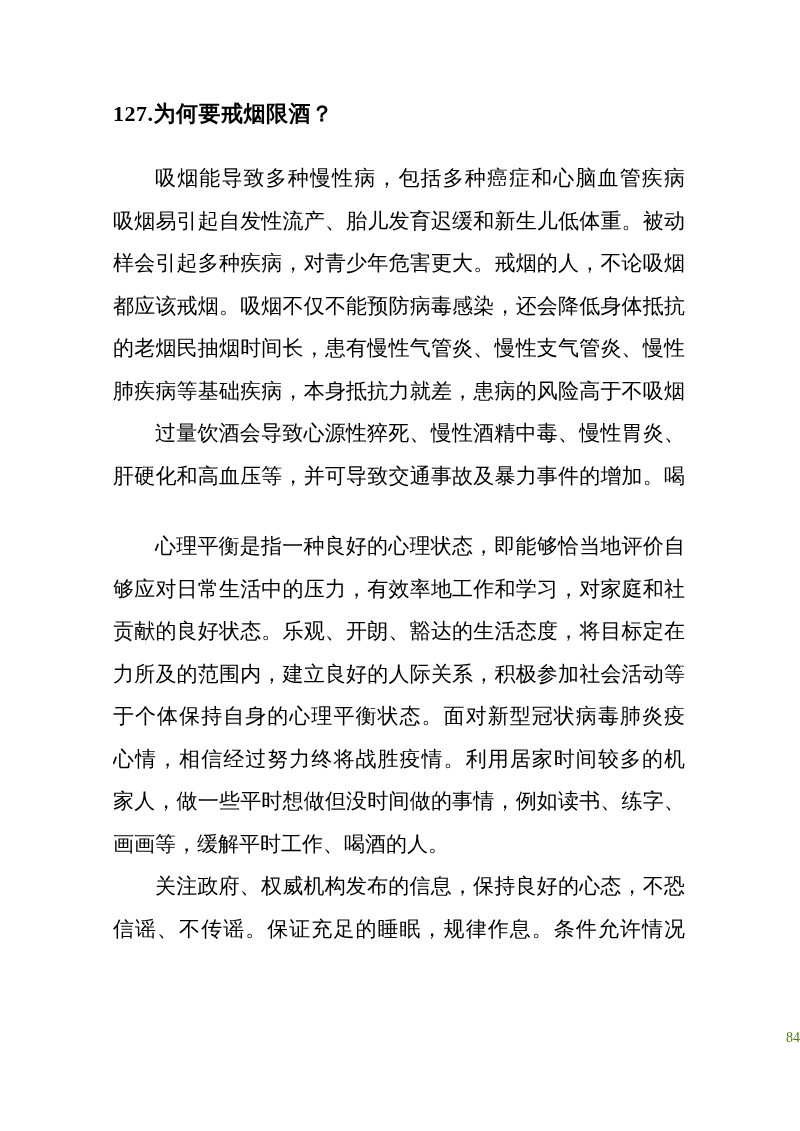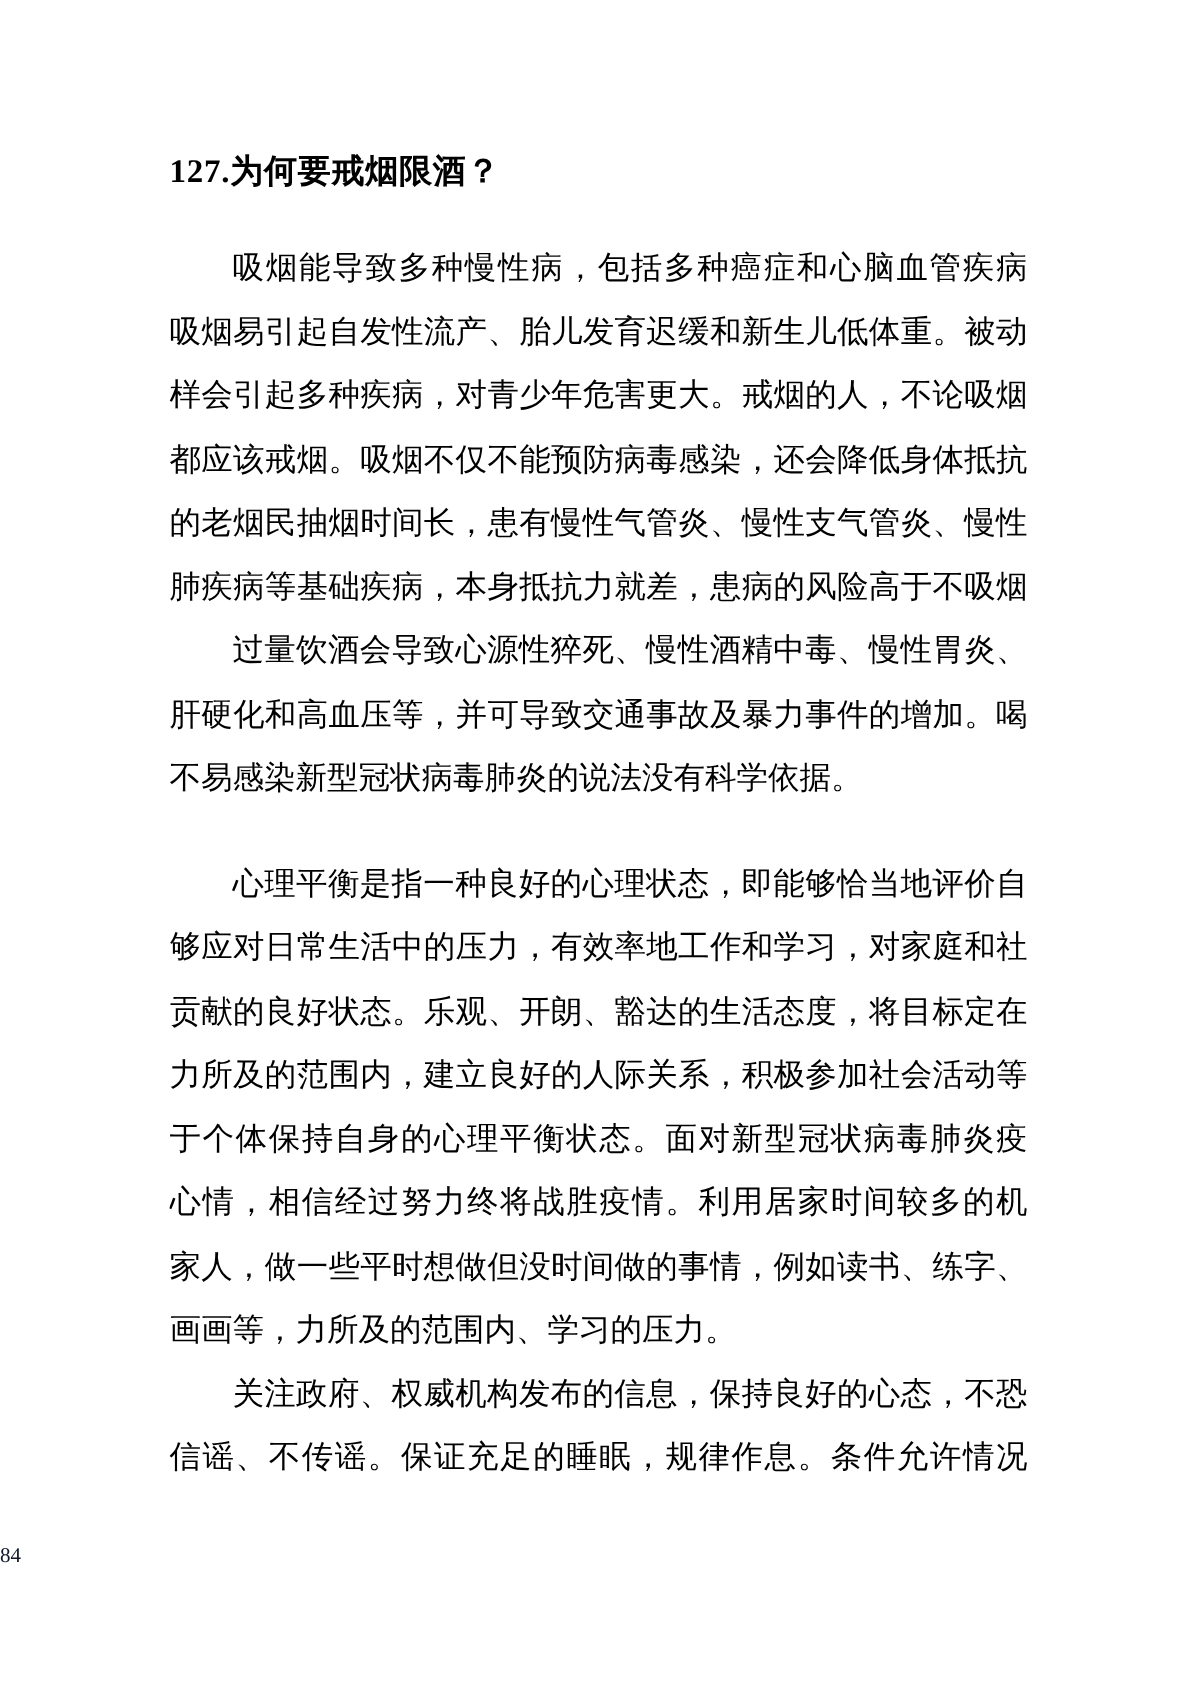--- a/index.html
+++ b/index.html
@@ -47,54 +47,53 @@
   .line.indent { text-indent: 2em; white-space: normal; }
   .line { white-space: normal; overflow: hidden; }
   .line.para-end {
     text-align-last: left;
   }
   .page-footer {
     position: absolute;
     left: 0;
     top: 1029px;
     width: 100%;
-    text-align: left;
+    text-align: right;
     font-size: 14px;
     line-height: 18px;
-    color: #0f172a;
+    color: #4d7c0f;
   }
 </style>
 </head>
 <body>
 
 <div class="page">
   <main class="content" id="content">
       <h2 class="heading first-heading">127.为何要戒烟限酒？</h2>
       <div class="paragraph para-gap">
         <div class="line indent">吸烟能导致多种慢性病，包括多种癌症和心脑血管疾病等。孕妇</div>
         <div class="line">吸烟易引起自发性流产、胎儿发育迟缓和新生儿低体重。被动吸烟同</div>
         <div class="line">样会引起多种疾病，对青少年危害更大。戒烟的人，不论吸烟多久，</div>
         <div class="line">都应该戒烟。吸烟不仅不能预防病毒感染，还会降低身体抵抗力。有</div>
         <div class="line">的老烟民抽烟时间长，患有慢性气管炎、慢性支气管炎、慢性阻塞性</div>
         <div class="line para-end">肺疾病等基础疾病，本身抵抗力就差，患病的风险高于不吸烟者。</div>
       </div>
       <div class="paragraph">
         <div class="line indent">过量饮酒会导致心源性猝死、慢性酒精中毒、慢性胃炎、酒精性</div>
         <div class="line">肝硬化和高血压等，并可导致交通事故及暴力事件的增加。喝酒的人</div>
-        <div class="line para-end">不易感染新型冠状病毒肺炎的说法没有科学依据。</div>
       </div>
       <div class="paragraph para-gap">
         <div class="line indent">心理平衡是指一种良好的心理状态，即能够恰当地评价自己，能</div>
         <div class="line">够应对日常生活中的压力，有效率地工作和学习，对家庭和社会有所</div>
         <div class="line">贡献的良好状态。乐观、开朗、豁达的生活态度，将目标定在自己能</div>
         <div class="line">力所及的范围内，建立良好的人际关系，积极参加社会活动等均有助</div>
         <div class="line">于个体保持自身的心理平衡状态。面对新型冠状病毒肺炎疫情，放松</div>
         <div class="line">心情，相信经过努力终将战胜疫情。利用居家时间较多的机会，陪伴</div>
         <div class="line">家人，做一些平时想做但没时间做的事情，例如读书、练字、运动、</div>
-        <div class="line para-end">画画等，力所及的范围内、学习的压力。</div>
+        <div class="line para-end">画画等，缓解平时工作、喝酒的人。</div>
       </div>
       <div class="paragraph">
         <div class="line indent">关注政府、权威机构发布的信息，保持良好的心态，不恐慌，不</div>
         <div class="line">信谣、不传谣。保证充足的睡眠，规律作息。条件允许情况下，可以</div>
       </div>
     </main>
   <footer class="page-footer">
     <span>84</span>
   </footer>
 </div>

